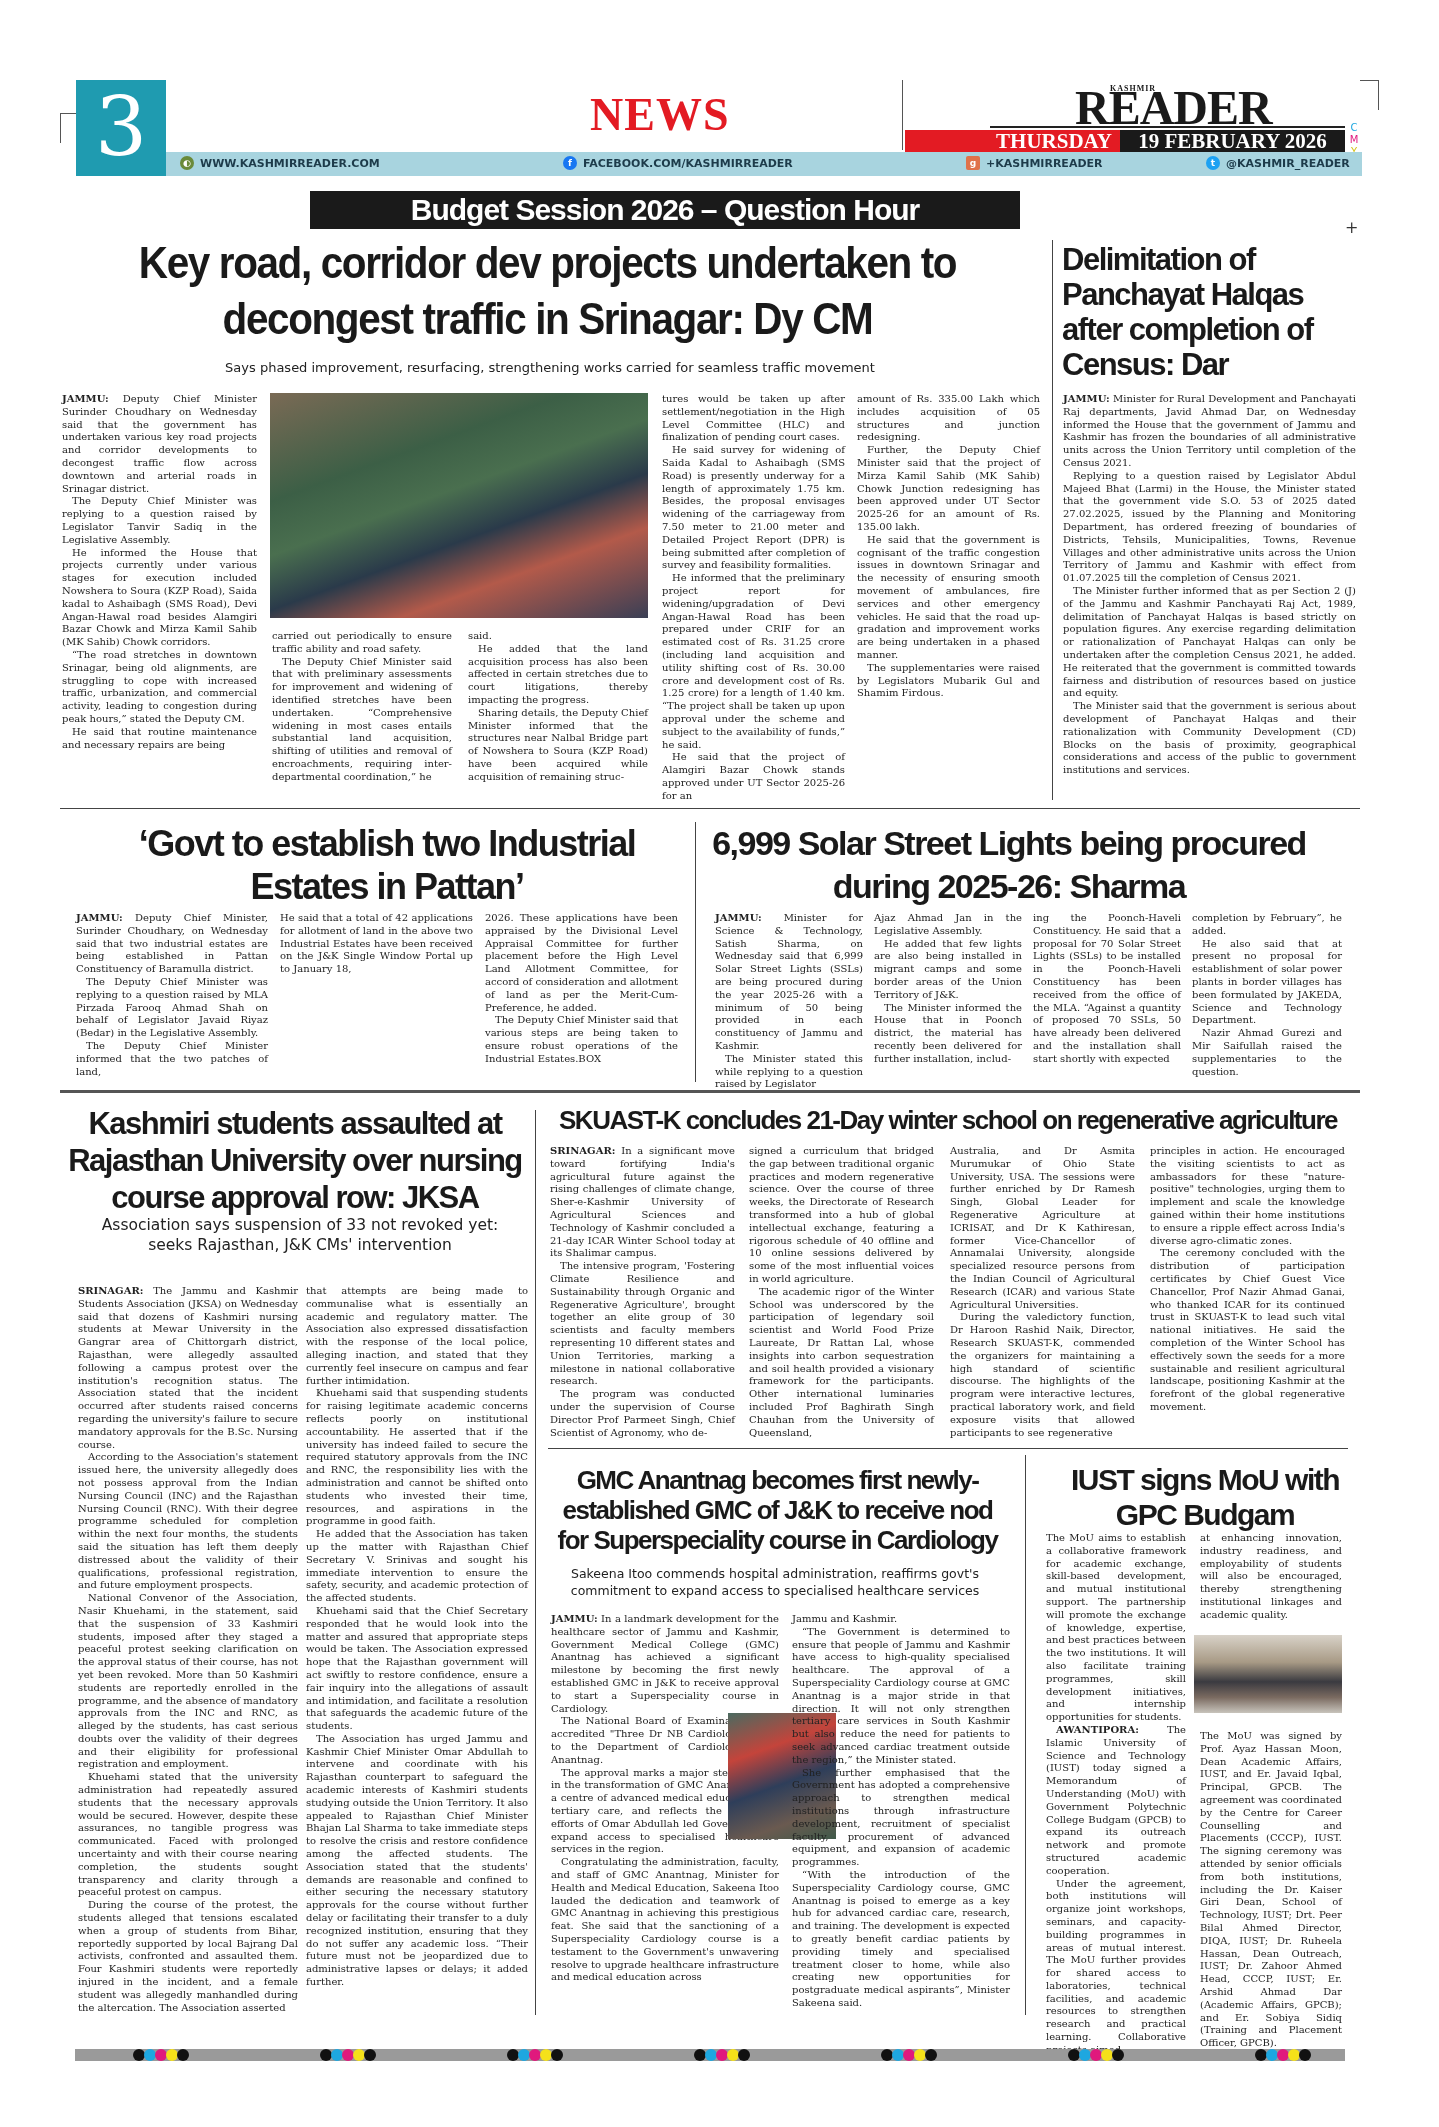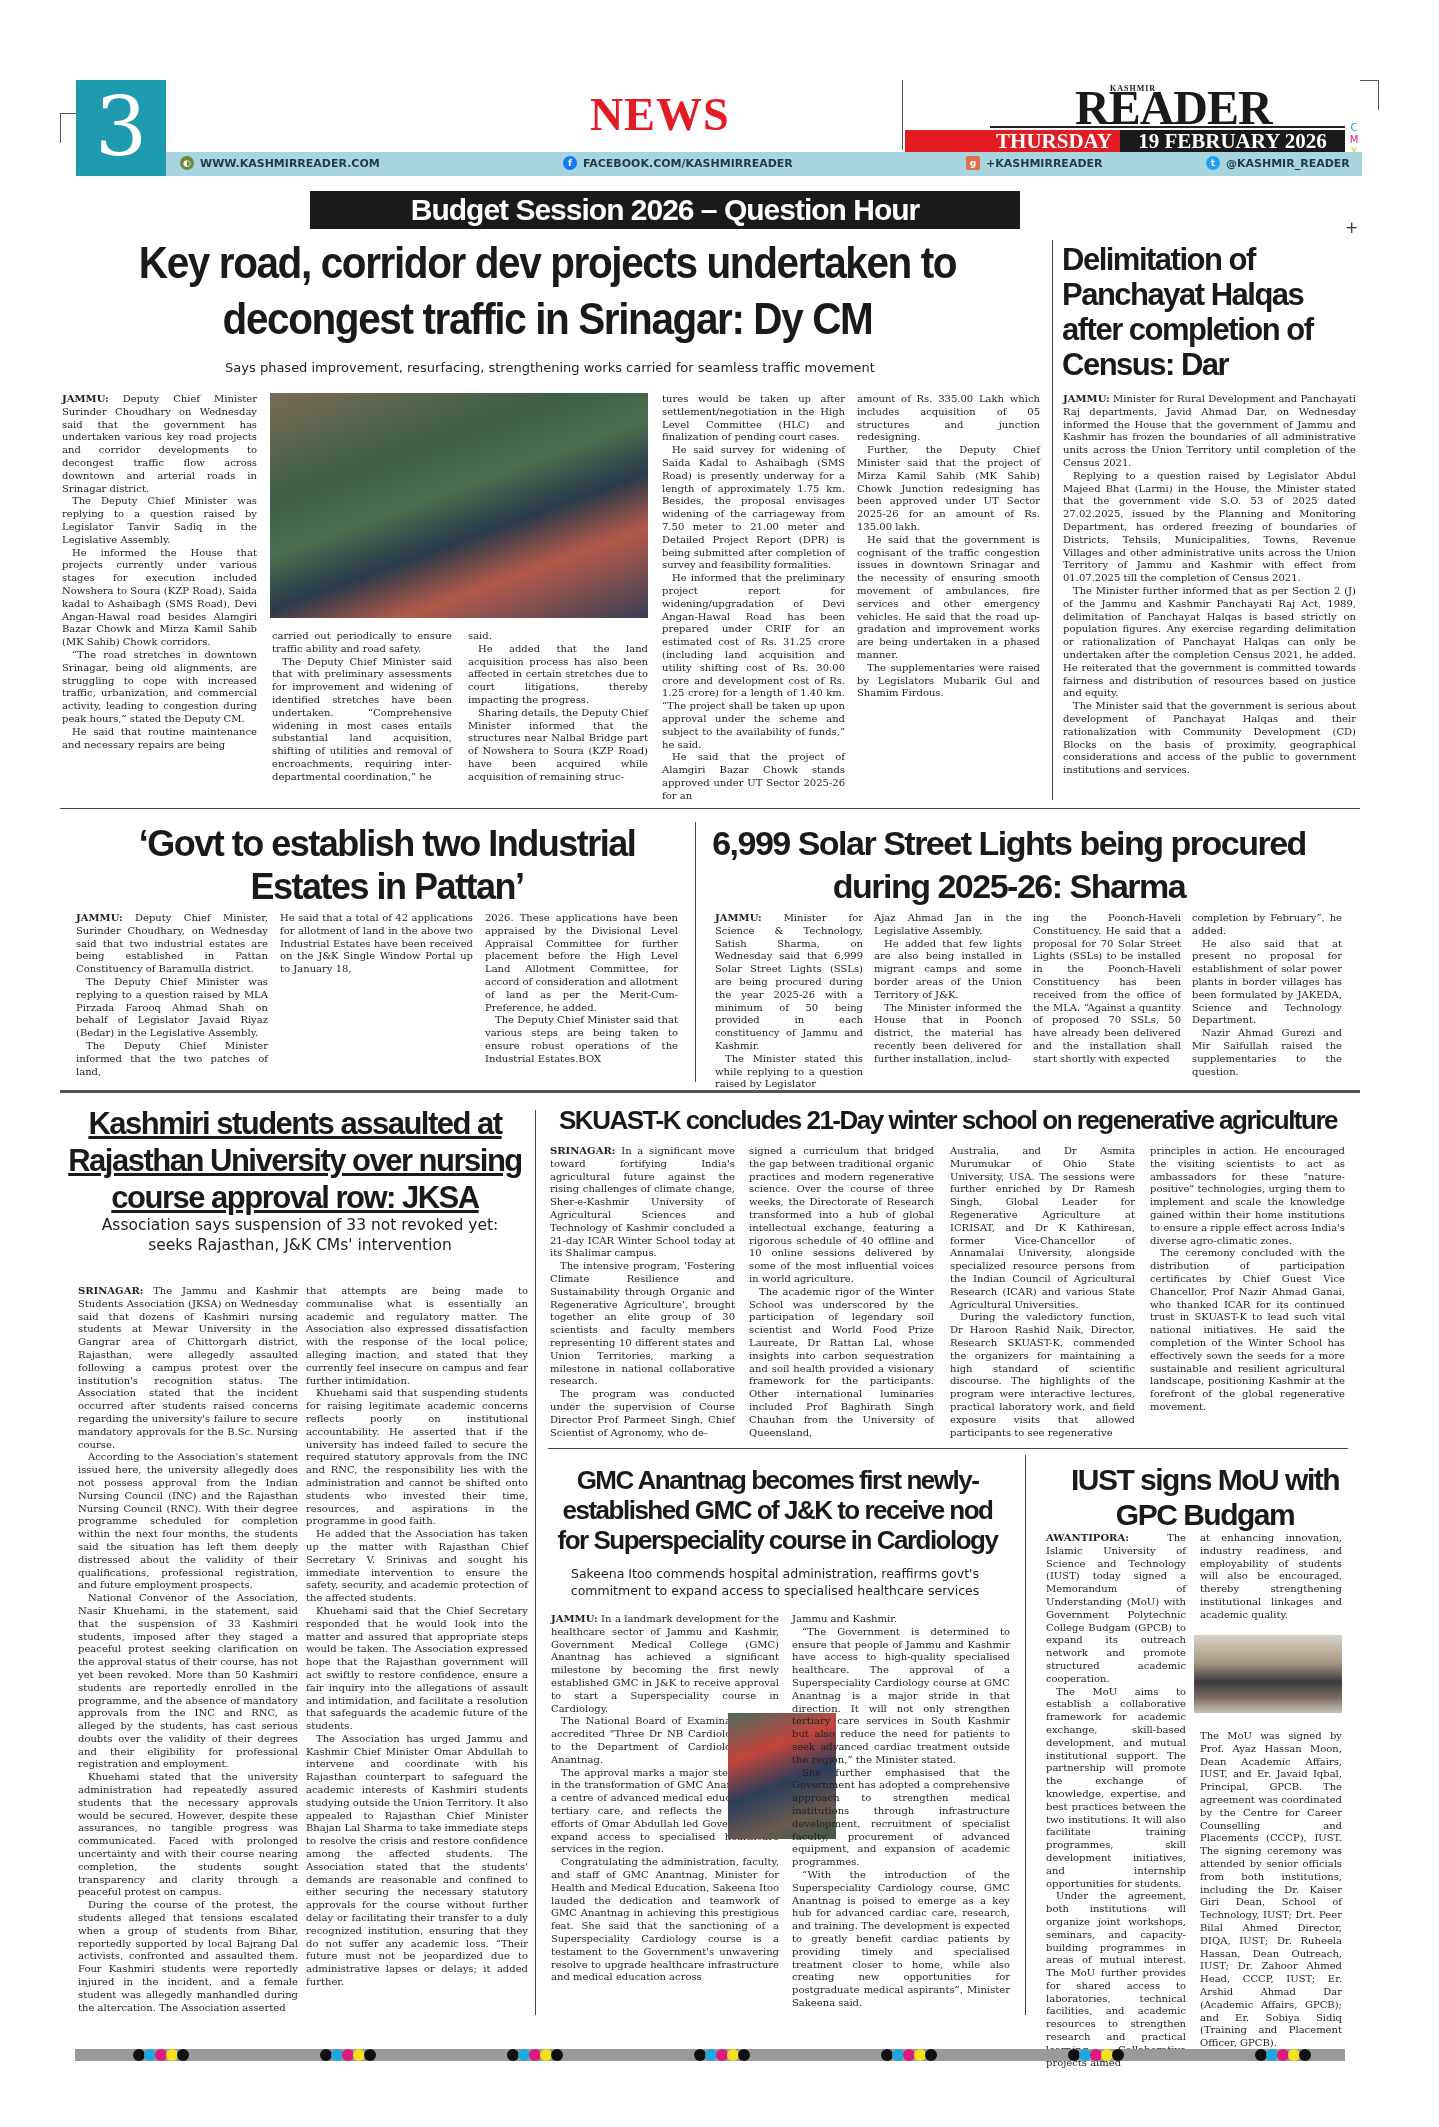--- a/index.html
+++ b/index.html
@@ -49,21 +49,21 @@
   .rule-h { background: #444; height: 1px; }
   .thick-rule { background:#555; height: 3px; }
 
   
   .photo { background: linear-gradient(160deg, #7a6a55 0%, #3c5f46 30%, #4a6f4f 45%, #2a3a4a 60%, #b35a4a 75%, #3a3f55 100%); }
   .photo2 { background: linear-gradient(160deg, #4a6a60 0%, #c4443b 30%, #2e3e5a 55%, #6a5a50 80%, #3f5a4a 100%); }
   .photo3 { background: linear-gradient(180deg, #d8d2c8 0%, #a89a85 35%, #3a3a40 60%, #7a6a60 80%, #c8c4bc 100%); }
 
   .h-pattan { left: 107px; top: 822px; width: 560px; font-size: 36px; line-height: 43px; }
   .h-solar { left: 684px; top: 822px; width: 650px; font-size: 34px; line-height: 43px; }
-  .h-jksa { left: 60px; top: 1105px; width: 470px; font-size: 31px; line-height: 37px; text-decoration: underline; }
+  .h-jksa { left: 60px; top: 1105px; width: 470px; font-size: 31px; line-height: 37px; }
   .sub-jksa { left: 80px; top: 1215px; width: 440px; font-size: 15.5px; line-height: 20px; }
   .h-skuast { left: 548px; top: 1105px; width: 800px; font-size: 26px; line-height: 30px; }
   .h-gmc { left: 545px; top: 1465px; width: 465px; font-size: 26px; line-height: 30px; }
   .sub-gmc { left: 555px; top: 1565px; width: 440px; font-size: 12.5px; line-height: 17px; }
   .h-iust { left: 1065px; top: 1462px; width: 280px; font-size: 30px; line-height: 35px; }
 
   
   .reg-strip { left: 75px; top: 2049px; width: 1270px; height: 12px; background:#9a9a9a; }
   .dots { position:absolute; top:0; display:flex; }
   .dots span { width: 12px; height: 12px; border-radius:50%; display:inline-block; margin-right:-1px; }
@@ -251,22 +251,22 @@
   <p style="text-indent:0">Jammu and Kashmir.</p>
   <p>“The Government is determined to ensure that people of Jammu and Kashmir have access to high-quality specialised healthcare. The approval of a Superspeciality Cardiology course at GMC Anantnag is a major stride in that direction. It will not only strengthen tertiary care services in South Kashmir but also reduce the need for patients to seek advanced cardiac treatment outside the region,” the Minister stated.</p>
   <p>She further emphasised that the Government has adopted a comprehensive approach to strengthen medical institutions through infrastructure development, recruitment of specialist faculty, procurement of advanced equipment, and expansion of academic programmes.</p>
   <p>“With the introduction of the Superspeciality Cardiology course, GMC Anantnag is poised to emerge as a key hub for advanced cardiac care, research, and training. The development is expected to greatly benefit cardiac patients by providing timely and specialised treatment closer to home, while also creating new opportunities for postgraduate medical aspirants”, Minister Sakeena said.</p>
 </div>
 
 <div class="abs rule-v" style="left:1025px;top:1455px;height:560px"></div>
 
 <div class="abs hl h-iust">IUST signs MoU with GPC Budgam</div>
 <div class="abs body" style="left:1046px;top:1532px;width:140px">
+  <p>The MoU aims to establish a collaborative framework for academic exchange, skill-based development, and mutual institutional support. The partnership will promote the exchange of knowledge, expertise, and best practices between the two institutions. It will also facilitate training programmes, skill development initiatives, and internship opportunities for students.</p>
   <p><span class="dateline">AWANTIPORA:</span> <span>The Islamic University of Science and Technology (IUST) today signed a Memorandum of Understanding (MoU) with Government Polytechnic College Budgam (GPCB) to expand its outreach network and promote structured academic cooperation.</span></p>
-  <p>The MoU aims to establish a collaborative framework for academic exchange, skill-based development, and mutual institutional support. The partnership will promote the exchange of knowledge, expertise, and best practices between the two institutions. It will also facilitate training programmes, skill development initiatives, and internship opportunities for students.</p>
   <p>Under the agreement, both institutions will organize joint workshops, seminars, and capacity-building programmes in areas of mutual interest. The MoU further provides for shared access to laboratories, technical facilities, and academic resources to strengthen research and practical learning. Collaborative projects aimed</p>
 </div>
 <div class="abs body" style="left:1200px;top:1532px;width:142px">
   <p style="text-indent:0">at enhancing innovation, industry readiness, and employability of students will also be encouraged, thereby strengthening institutional linkages and academic quality.</p>
 </div>
 <div class="abs photo3" style="left:1194px;top:1635px;width:148px;height:78px"></div>
 <div class="abs body" style="left:1200px;top:1730px;width:142px">
   <p>The MoU was signed by Prof. Ayaz Hassan Moon, Dean Academic Affairs, IUST, and Er. Javaid Iqbal, Principal, GPCB. The agreement was coordinated by the Centre for Career Counselling and Placements (CCCP), IUST. The signing ceremony was attended by senior officials from both institutions, including the Dr. Kaiser Giri Dean, School of Technology, IUST; Drt. Peer Bilal Ahmed Director, DIQA, IUST; Dr. Ruheela Hassan, Dean Outreach, IUST; Dr. Zahoor Ahmed Head, CCCP, IUST; Er. Arshid Ahmad Dar (Academic Affairs, GPCB); and Er. Sobiya Sidiq (Training and Placement Officer, GPCB).</p>
 </div>
 

